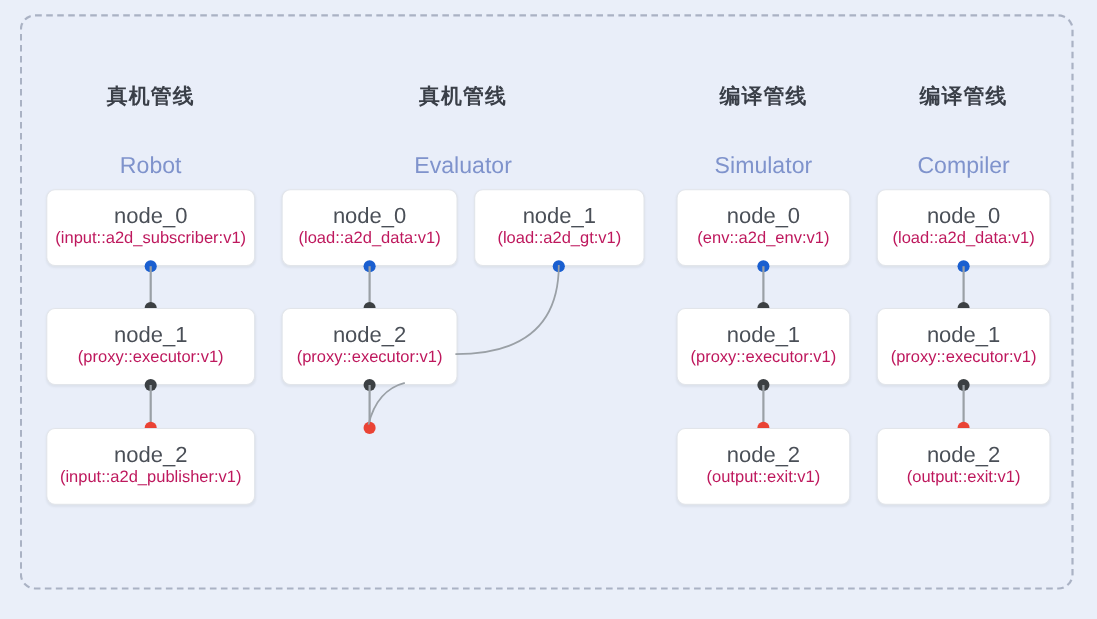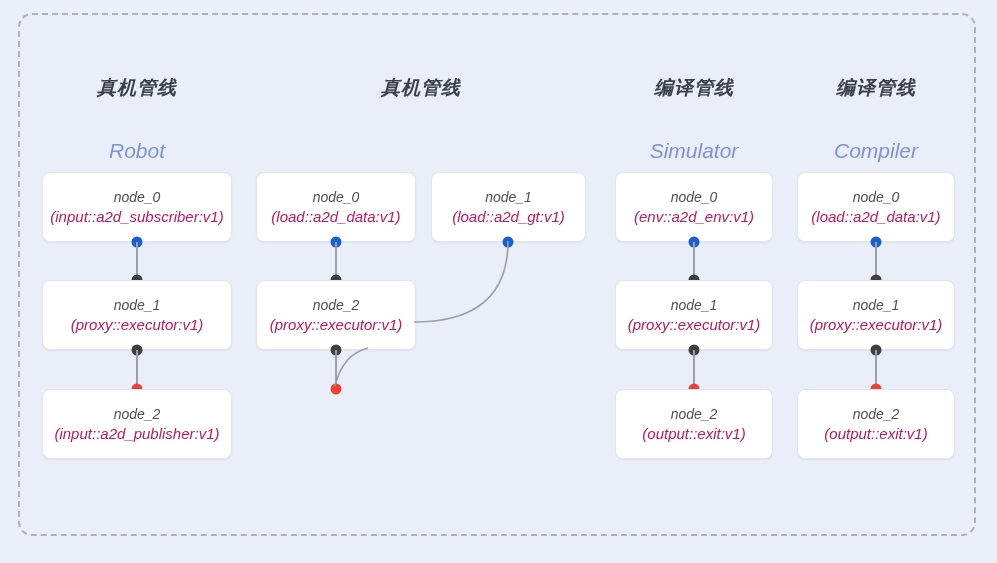--- a/index.html
+++ b/index.html
@@ -32,21 +32,20 @@
     height: 523px;
     box-sizing: border-box;
     border: 2px dashed #aab2c4;
     border-radius: 14px;
     background: #e9eef9;
   }
 
   .column {
     position: absolute;
     top: 0;
-    font-style: italic;
   }
 
   .col-title {
     position: absolute;
     width: 100%;
     text-align: center;
     font-size: 19px;
     font-weight: bold;
     color: #3a3f48;
     letter-spacing: 1px;
@@ -69,21 +68,21 @@
     background: #ffffff;
     border: 1px solid #e2e5ea;
     border-radius: 8px;
     display: flex;
     flex-direction: column;
     align-items: center;
     justify-content: center;
     box-shadow: 0 1px 2px rgba(60,64,67,0.07);
   }
   .node-title {
-    font-size: 14px;
+    font-size: 20px;
     color: #4a4f57;
     line-height: 19px;
     white-space: nowrap;
   }
   .node-sub {
     font-size: 15px;
     color: #be185d;
     line-height: 19px;
     white-space: nowrap;
   }
@@ -143,20 +142,21 @@
       <div class="port port-out" style="left:95px; top:374px;"></div>
 
       <div class="node" style="left:0; top:374px; width:190px; height:70px;">
         <div class="node-title">node_2</div>
         <div class="node-sub">(input::a2d_publisher:v1)</div>
       </div>
     </div>
 
     <div class="column" style="left:236px; top:0; width:160px; height:523px;">
       <div class="col-title" style="top:60px; width:330px;">真机管线</div>
+      <div class="col-subtitle" style="top:124px; width:330px;">Evaluator</div>
 
       <div class="node" style="left:0; top:157px; width:160px; height:70px;">
         <div class="node-title">node_0</div>
         <div class="node-sub">(load::a2d_data:v1)</div>
       </div>
       <div class="port port-in" style="left:80px; top:227px;"></div>
       <div class="edge" style="left:80px; top:227px; height:38px;"></div>
       <div class="port port-mid" style="left:80px; top:265px;"></div>
 
       <div class="node" style="left:0; top:265px; width:160px; height:70px;">

